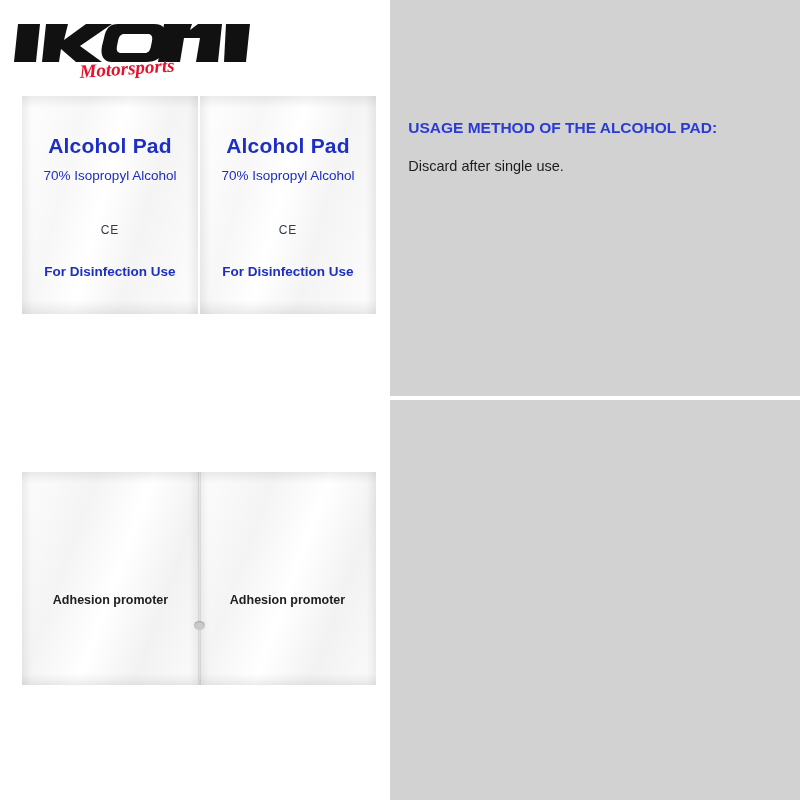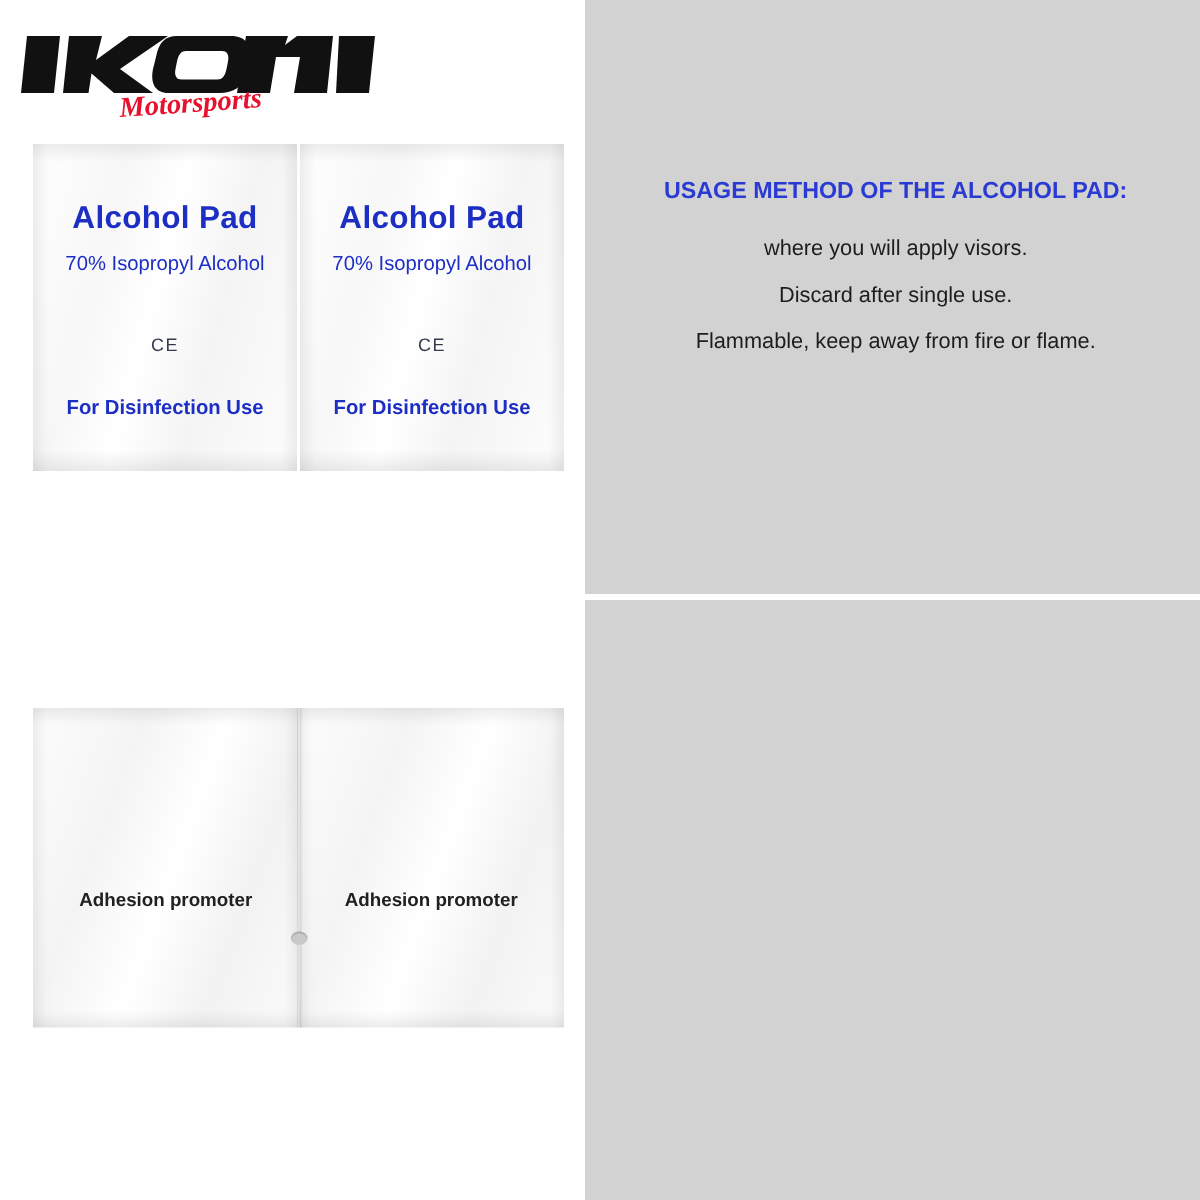--- a/index.html
+++ b/index.html
@@ -36,21 +36,20 @@
     height: 100%;
     background: #ffffff;
     position: relative;
   }
   .panel-right {
     width: 420px;
     height: 100%;
     background: #d2d2d2;
     position: relative;
     box-sizing: border-box;
-    text-align: center;
   }
 
   
   .panel-gap {
     position: absolute;
     left: 0;
     top: 396px;
     width: 800px;
     height: 4px;
     background: #ffffff;
@@ -254,23 +253,21 @@
           <div class="pad-sub">70% Isopropyl Alcohol</div>
           <div class="pad-ce">CE</div>
           <div class="pad-foot">For Disinfection Use</div>
         </div>
       </div>
     </div>
 
     <div class="panel-right">
       <div class="text-block" id="usage-alcohol">
         <h2 class="block-heading">USAGE METHOD OF THE ALCOHOL PAD:</h2>
-        <p class="block-line">where you will apply visors.</p>
         <p class="block-line">Discard after single use.</p>
-        <p class="block-line">Flammable, keep away from fire or flame.</p>
       </div>
     </div>
   </div>
 
   <div class="panel-gap"></div>
 
   <div class="panel" id="panel-bottom">
 
     <div class="panel-left">
       <div class="promoters">

